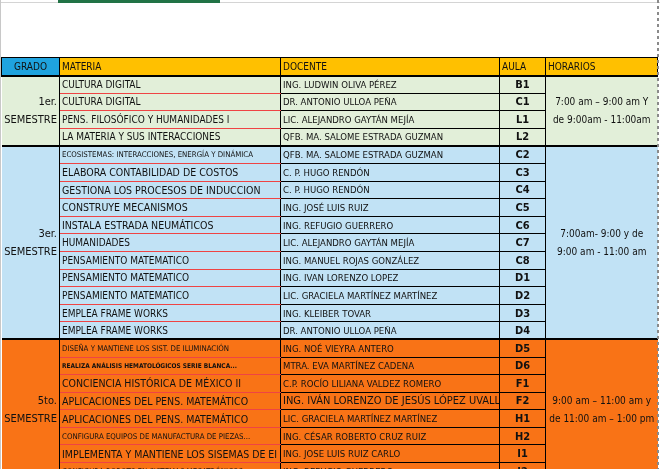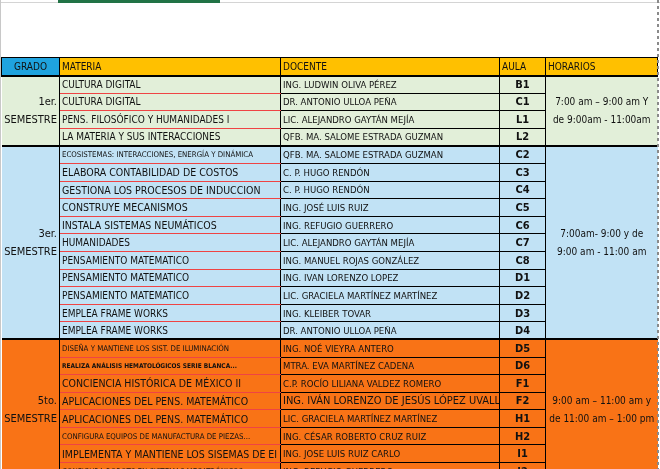--- a/index.html
+++ b/index.html
@@ -109,21 +109,21 @@
         <td class="mat big">GESTIONA LOS PROCESOS DE INDUCCION</td>
         <td class="doc">C. P. HUGO RENDÓN</td>
         <td class="aula">C4</td>
       </tr>
       <tr class="g3">
         <td class="mat big">CONSTRUYE MECANISMOS</td>
         <td class="doc">ING. JOSÉ LUIS RUIZ</td>
         <td class="aula">C5</td>
       </tr>
       <tr class="g3">
-        <td class="mat big">INSTALA SISTEMAS NEUMÁTICOS</td>
+        <td class="mat big">INSTALA ESTRADA NEUMÁTICOS</td>
         <td class="doc">ING. REFUGIO GUERRERO</td>
         <td class="aula">C6</td>
       </tr>
       <tr class="g3">
         <td class="mat">HUMANIDADES</td>
         <td class="doc">LIC. ALEJANDRO GAYTÁN MEJÍA</td>
         <td class="aula">C7</td>
       </tr>
       <tr class="g3">
         <td class="mat">PENSAMIENTO MATEMATICO</td>

